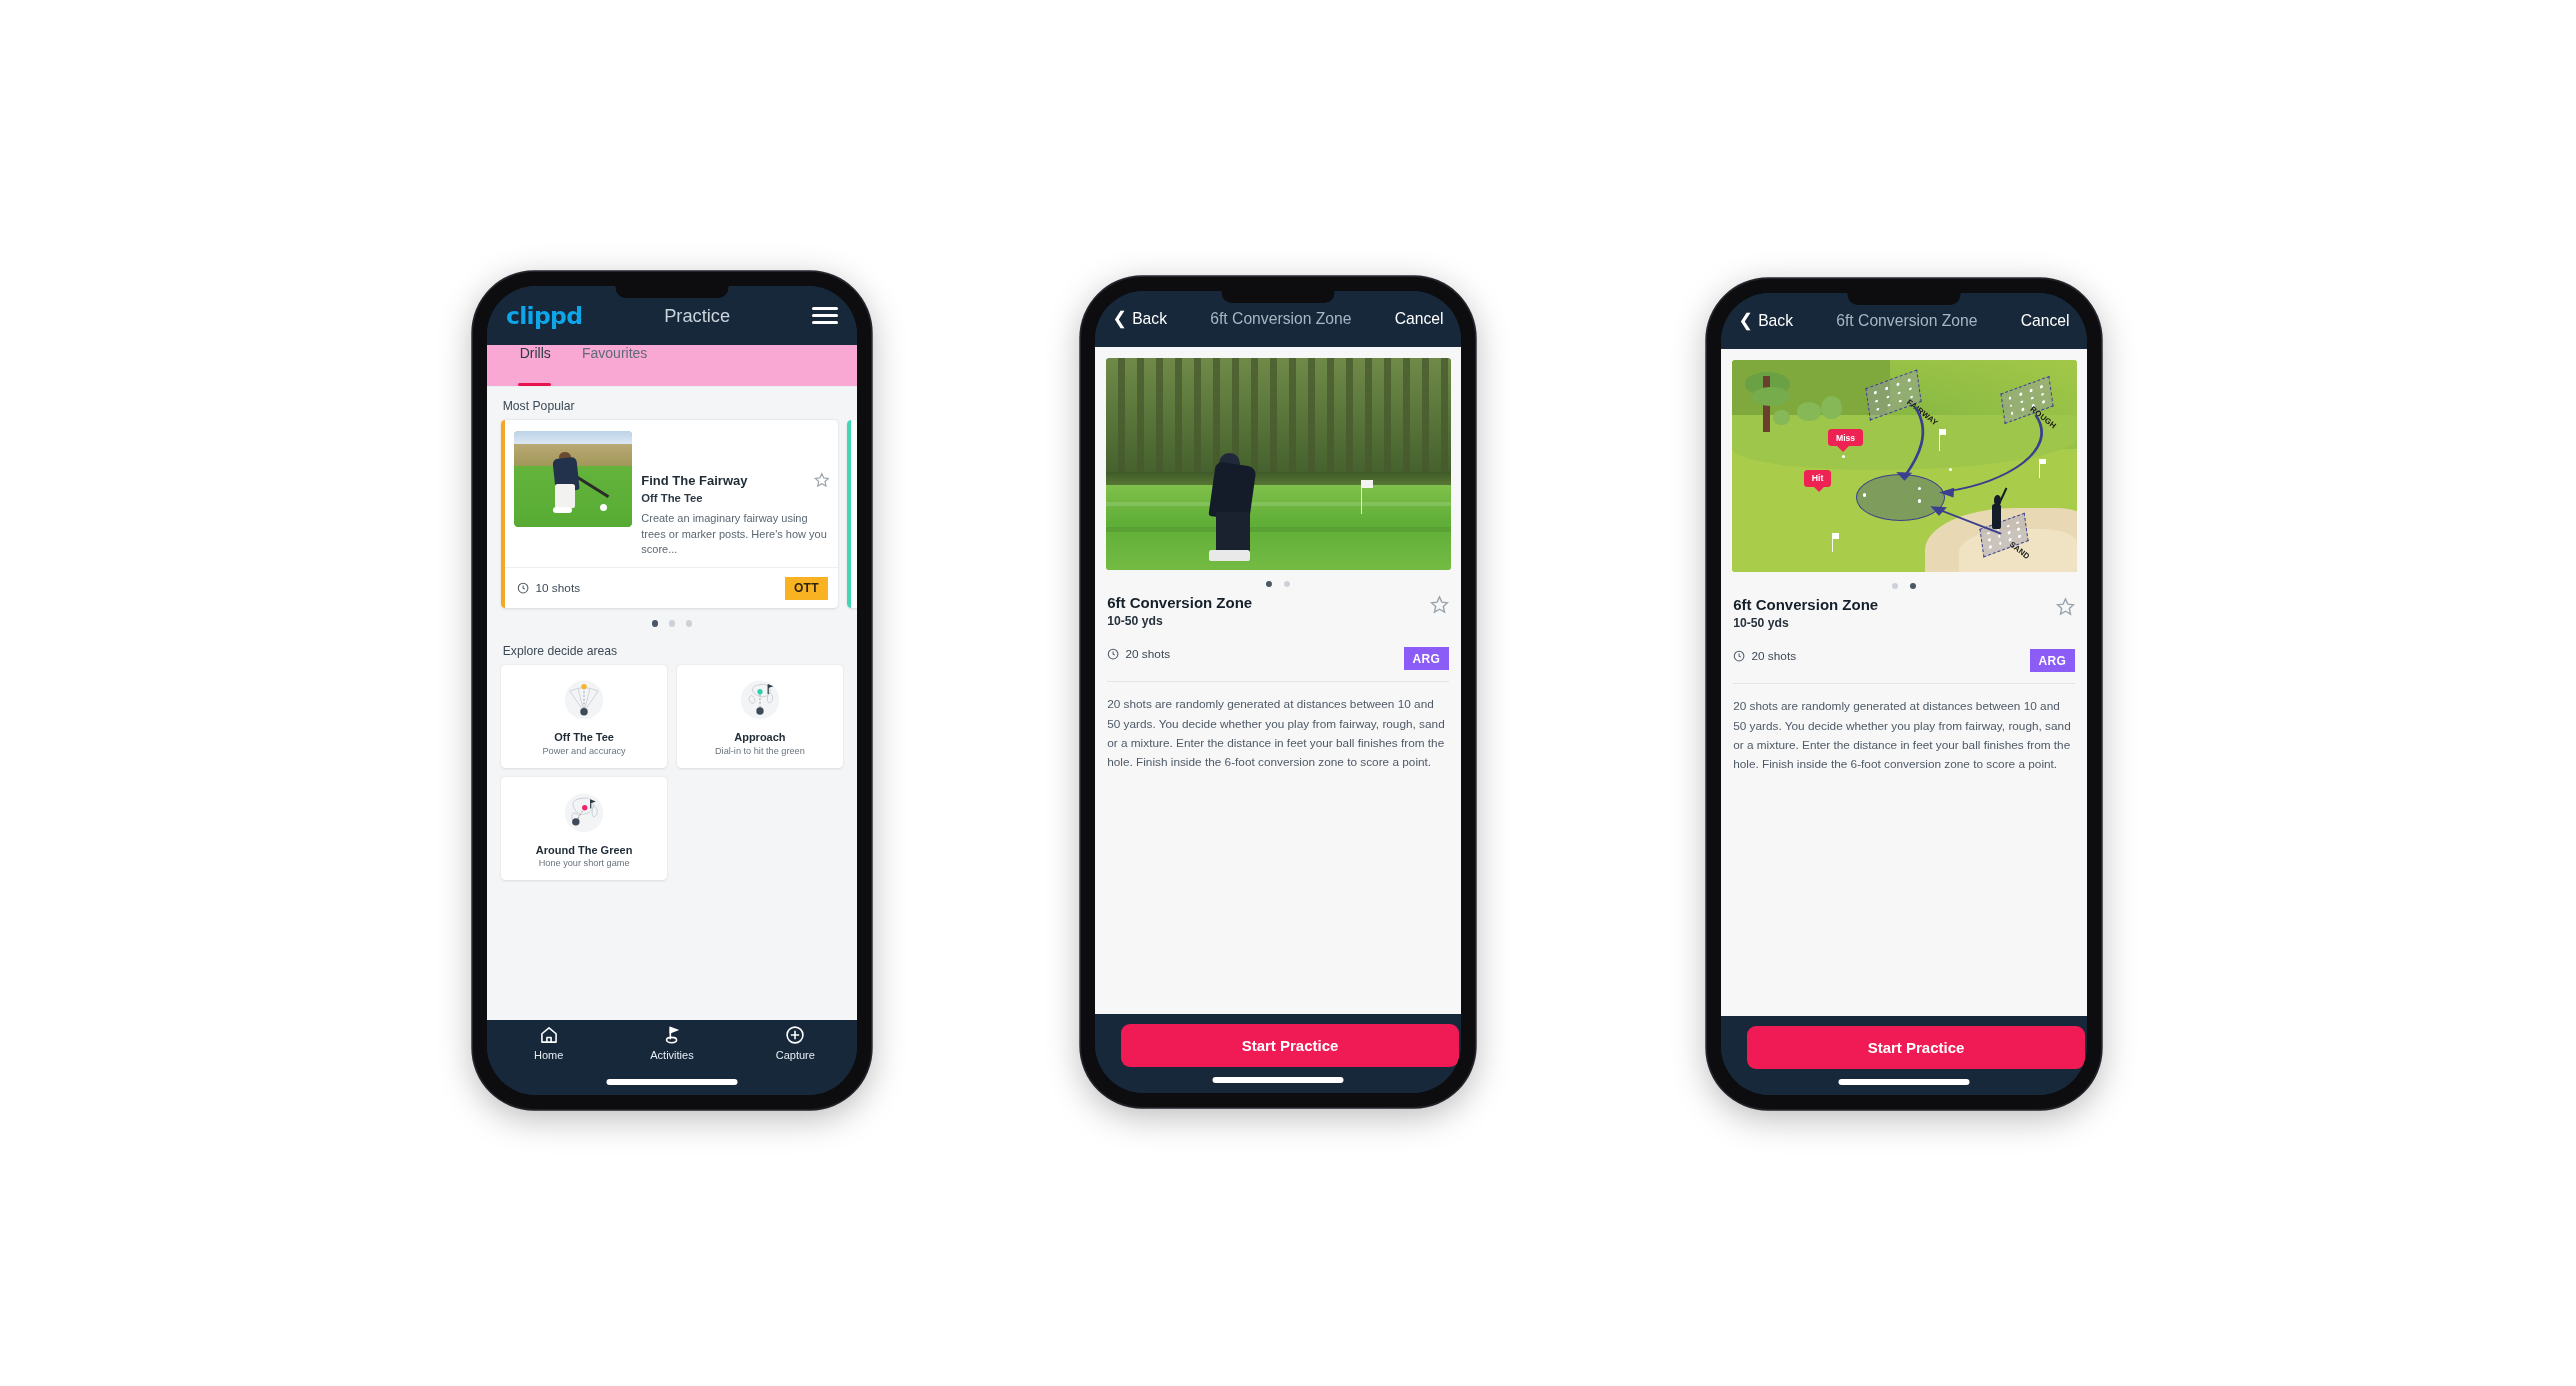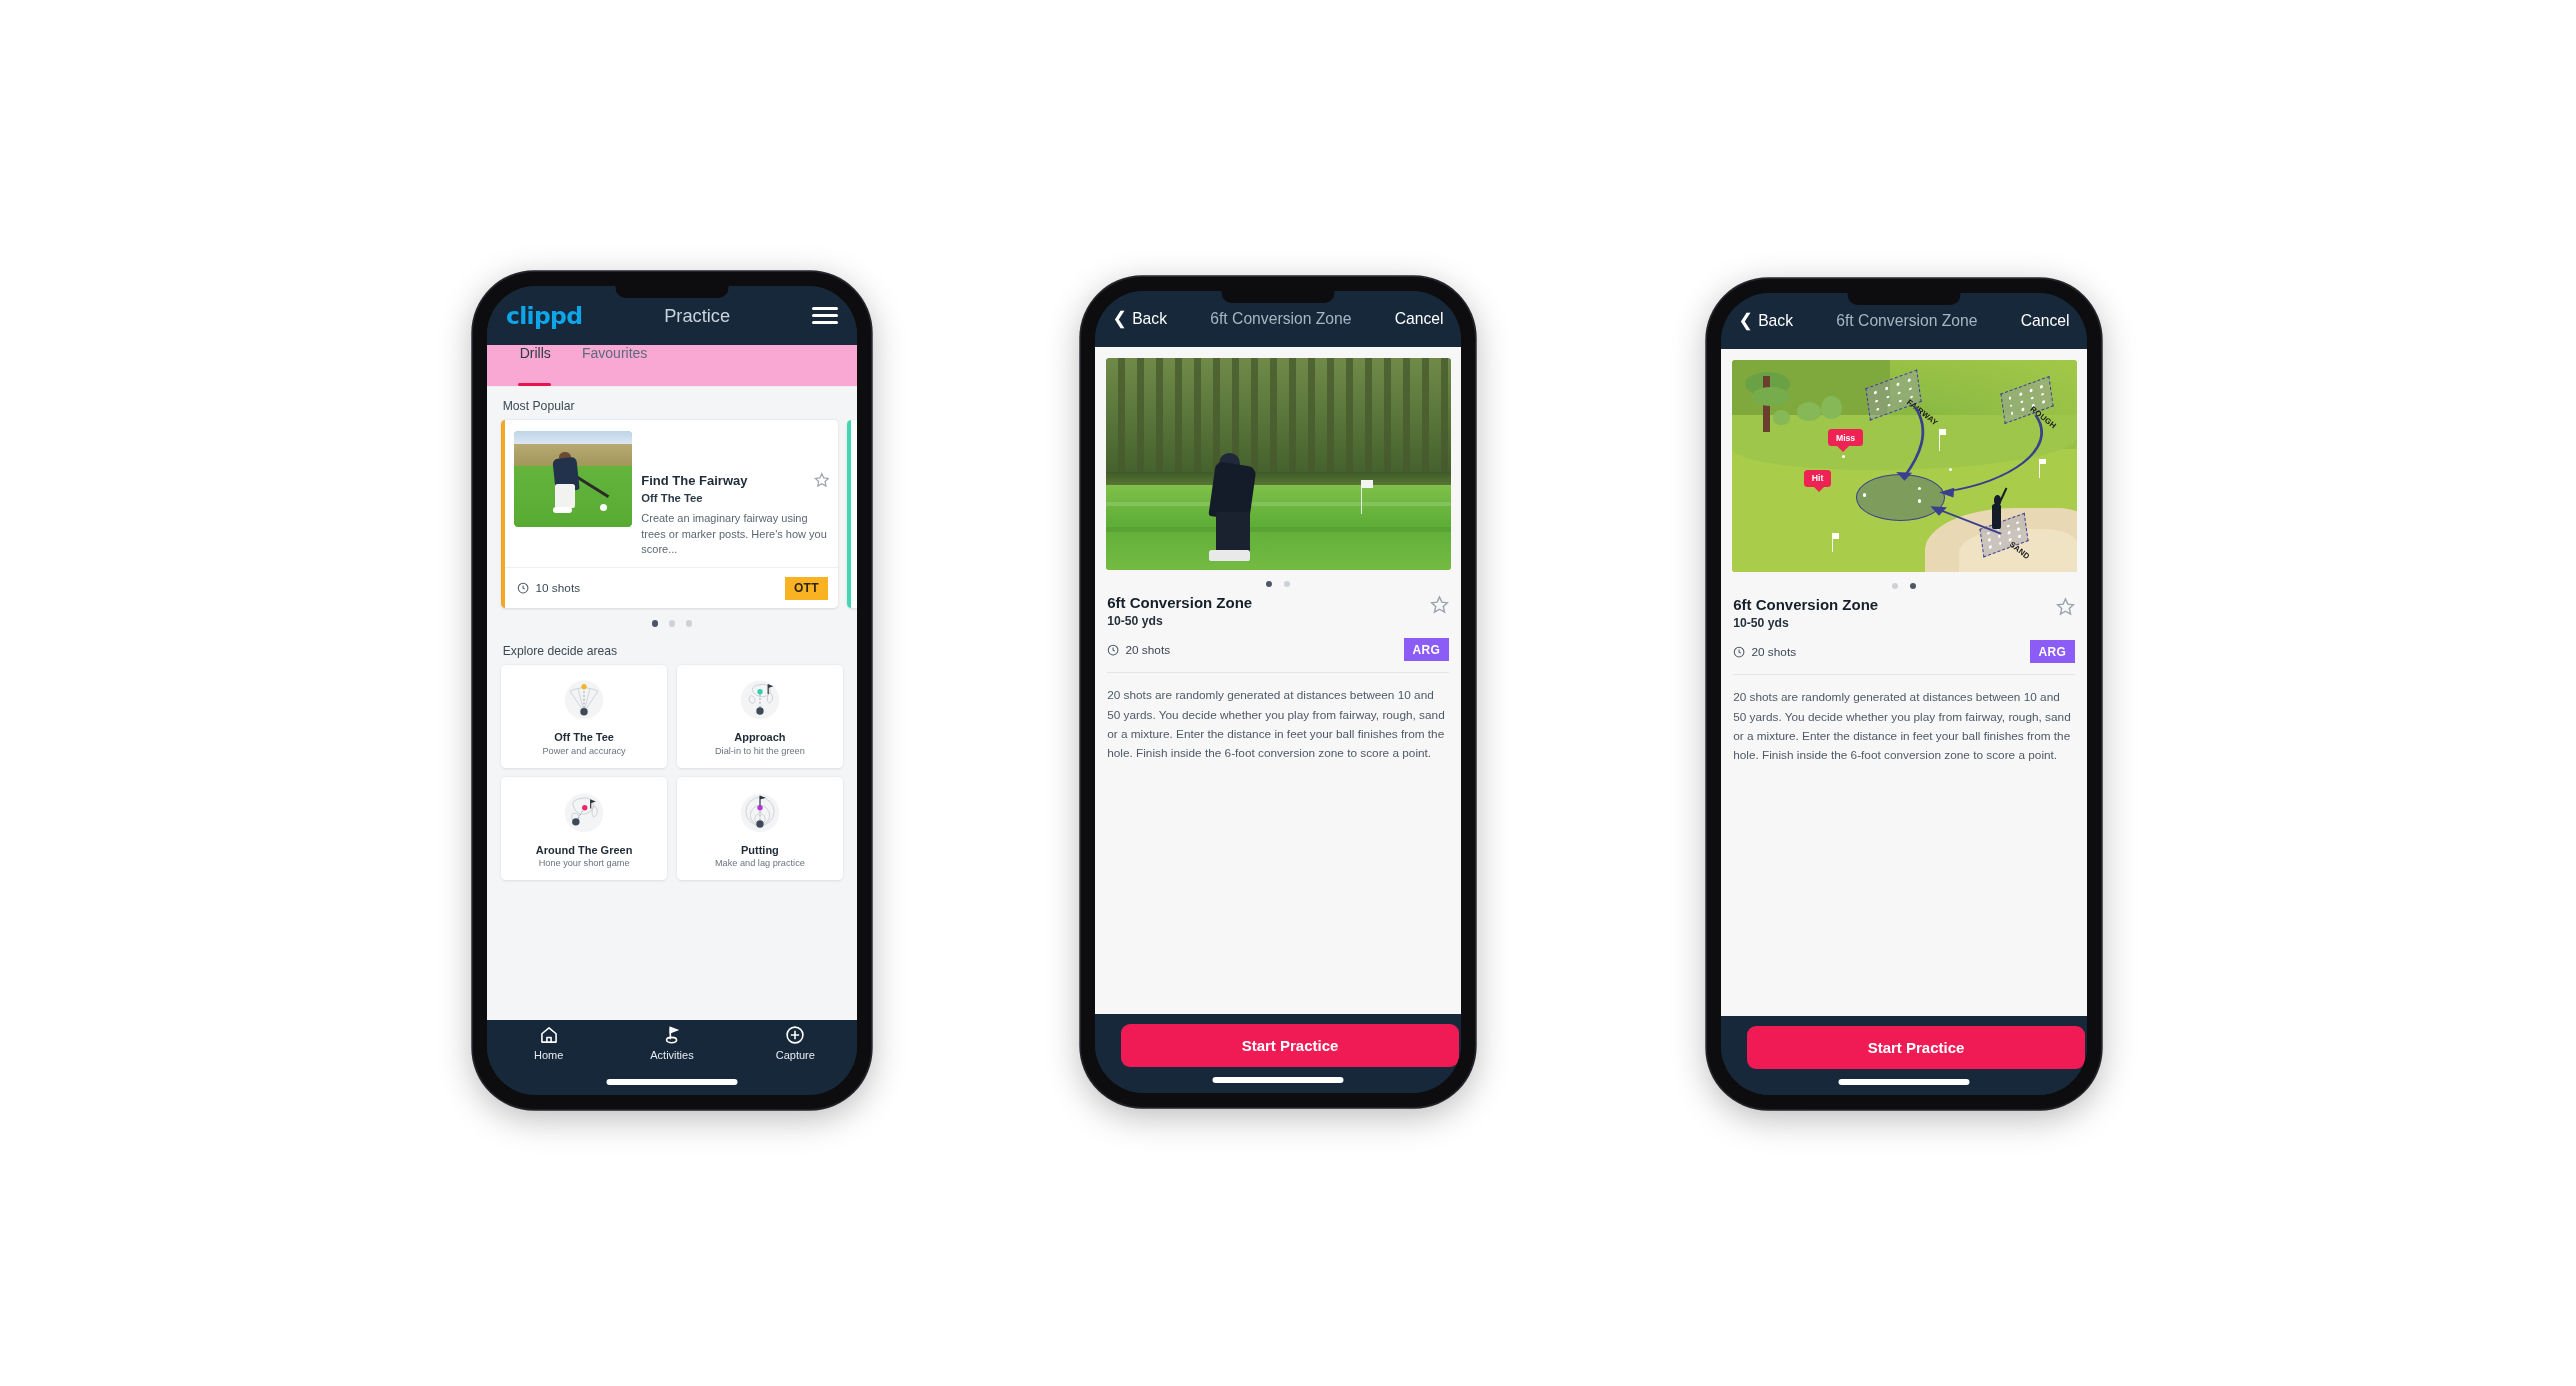--- a/index.html
+++ b/index.html
@@ -287,21 +287,21 @@
   .ill-flag::before { content:""; position:absolute; top:0; left:0.9px; width:7px; height:5.2px; background:#ffffff; }
   .ill-golfer-b { position:absolute; background:#141c29; }
   .arrowline { position:absolute; }
 
   .p2-dots { display:flex; justify-content:center; gap:11.3px; padding: 11.3px 0 5.2px 0; }
 
   .detail-head { padding: 1.7px 12.2px 0 12.2px; }
   .dh-row { display:flex; align-items:flex-start; }
   .dh-title { font-size: 15px; font-weight: bold; color:#16202b; flex:1; }
   .dh-sub { font-size: 12.2px; font-weight: bold; color:#25313d; margin-top: 3.5px; }
-  .dh-meta { display:flex; align-items:center; justify-content:space-between; margin-top: 10px; }
+  .dh-meta { display:flex; align-items:flex-start; justify-content:space-between; margin-top: 19px; }
 
   .divider { height:0.9px; background:#e3e6e9; margin: 10.5px 12.2px 0 12.2px; }
   .detail-body {
     padding: 14px 12.2px 0 12.2px;
     font-size: 11.8px; color:#4e5a66; line-height: 1.62;
   }
 
   .cta-wrap { background:#16283a; padding: 10.5px 14px 26px 14px; flex: 0 0 auto; }
   .cta {
     width:100%; display:block; border:none;
@@ -428,35 +428,20 @@
               <line x1="44" y1="12" x2="44" y2="24" stroke="#2b3540" stroke-width="1.6"></line>
               <path d="M44 12 L51 14.5 L44 17 Z" fill="#2b3540"></path>
               <line x1="24" y1="42" x2="35" y2="24" stroke="#8b929a" stroke-width="1.2" stroke-dasharray="2.5,2.5"></line>
               <circle cx="24" cy="42" r="5" fill="#3e4a57"></circle>
               <circle cx="36" cy="23" r="3.6" fill="#f0256a"></circle>
             </svg>
             <div class="skill-name">Around The Green</div>
             <div class="skill-desc">Hone your short game</div>
           </div>
 
-          <div class="skill-card">
-            <svg class="skill-ico" viewBox="0 0 70 64">
-              <circle cx="35" cy="30" r="26" fill="#f3f4f6"></circle>
-              <circle cx="35" cy="28" r="19" fill="none" stroke="#c8ccd1" stroke-width="1.1"></circle>
-              <circle cx="35" cy="33" r="13" fill="none" stroke="#c8ccd1" stroke-width="1.1"></circle>
-              <circle cx="35" cy="38" r="7" fill="none" stroke="#c8ccd1" stroke-width="1.1"></circle>
-              <line x1="35" y1="7" x2="35" y2="22" stroke="#2b3540" stroke-width="1.6"></line>
-              <path d="M35 7 L43 9.5 L35 12 Z" fill="#2b3540"></path>
-              <line x1="35" y1="45" x2="35" y2="24" stroke="#8b929a" stroke-width="1.2" stroke-dasharray="2.5,2.5"></line>
-              <circle cx="35" cy="45" r="5" fill="#3e4a57"></circle>
-              <circle cx="35" cy="23" r="3.6" fill="#b236d6"></circle>
-            </svg>
-            <div class="skill-name">Putting</div>
-            <div class="skill-desc">Make and lag practice</div>
-          </div>
 
         </div>
       </div>
 
       <div class="p1-bottomnav">
         <div class="navitem">
           <svg viewBox="0 0 24 24" fill="none" stroke="#ffffff" stroke-width="1.9" stroke-linejoin="round">
             <path d="M3.5 10.5 L12 3.5 L20.5 10.5 V20.5 H3.5 Z"></path>
             <path d="M9.5 20.5 v-5.5 h5 v5.5"></path>
           </svg>

